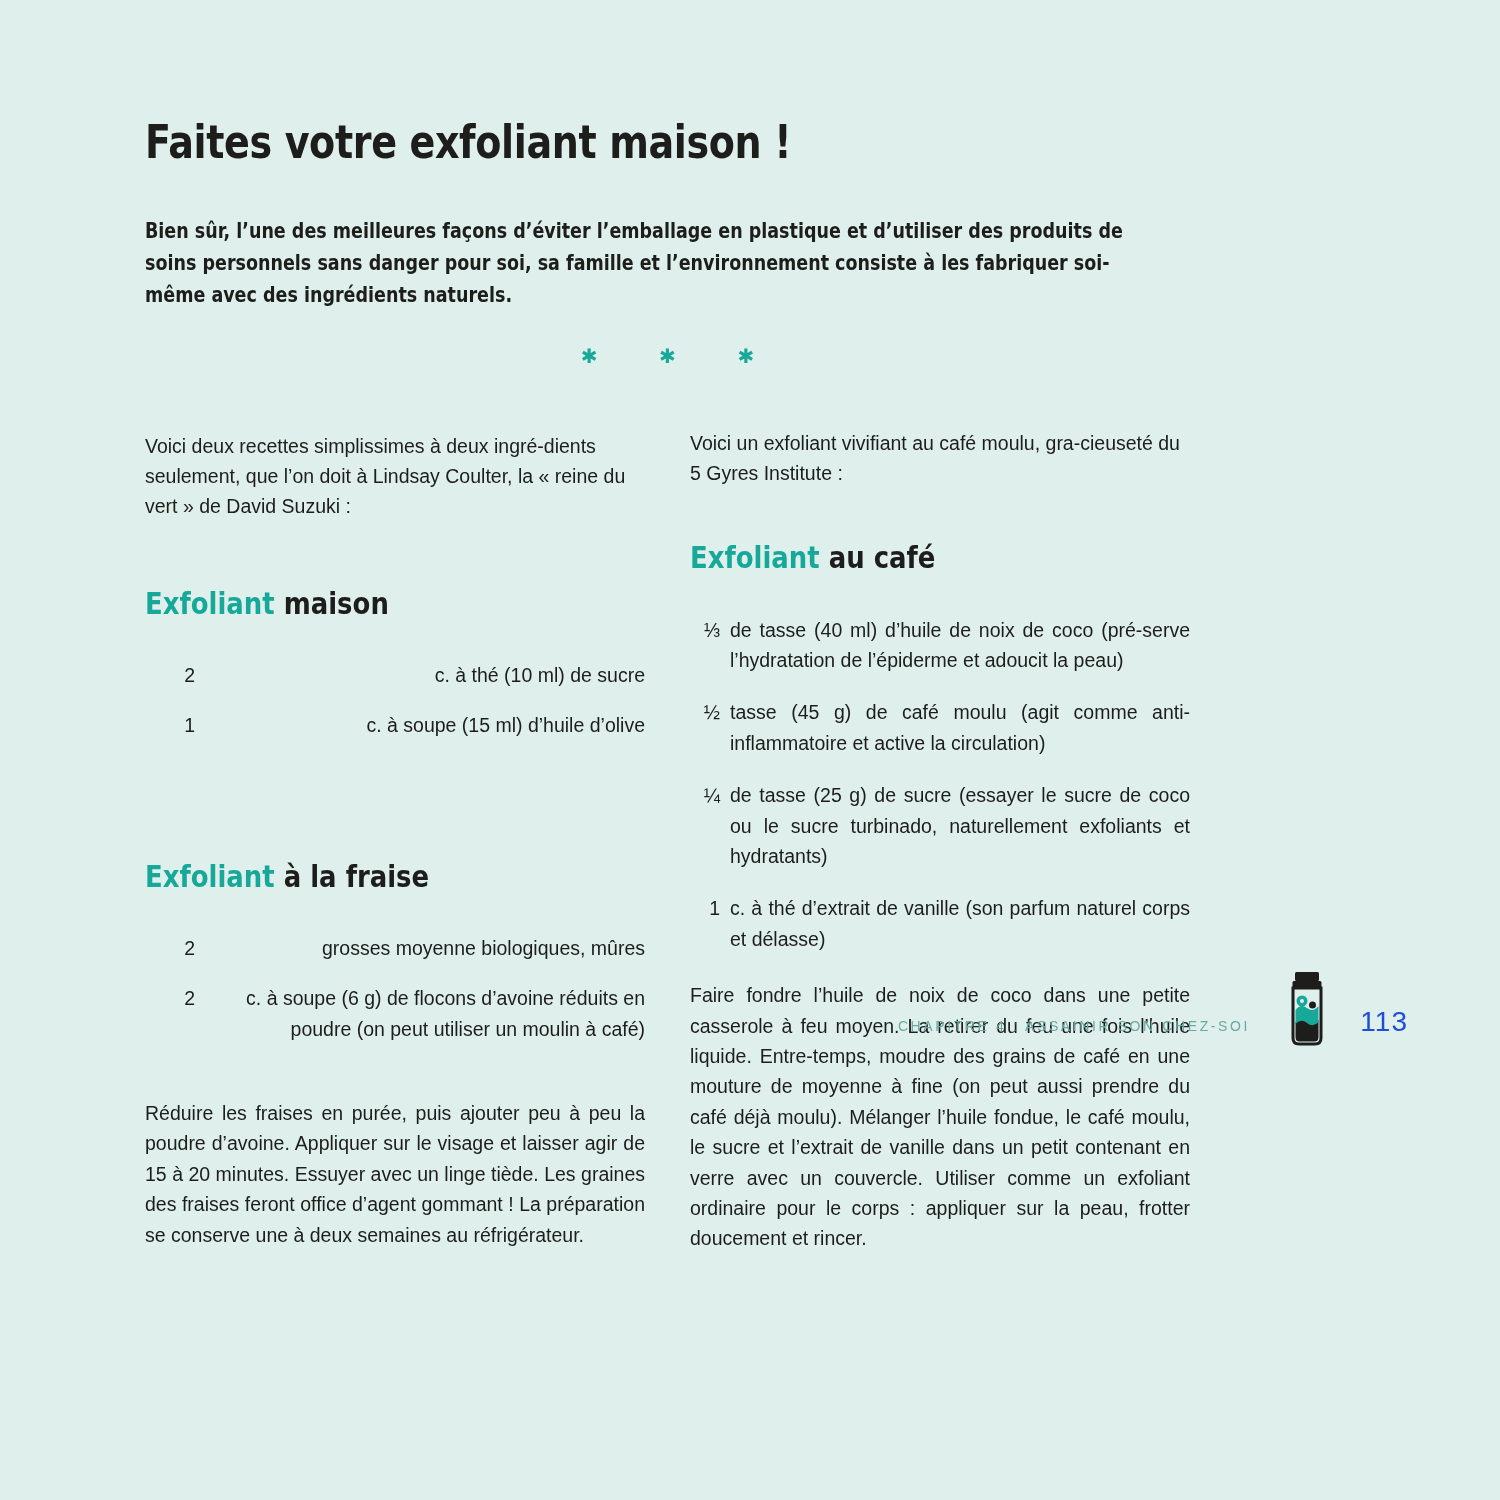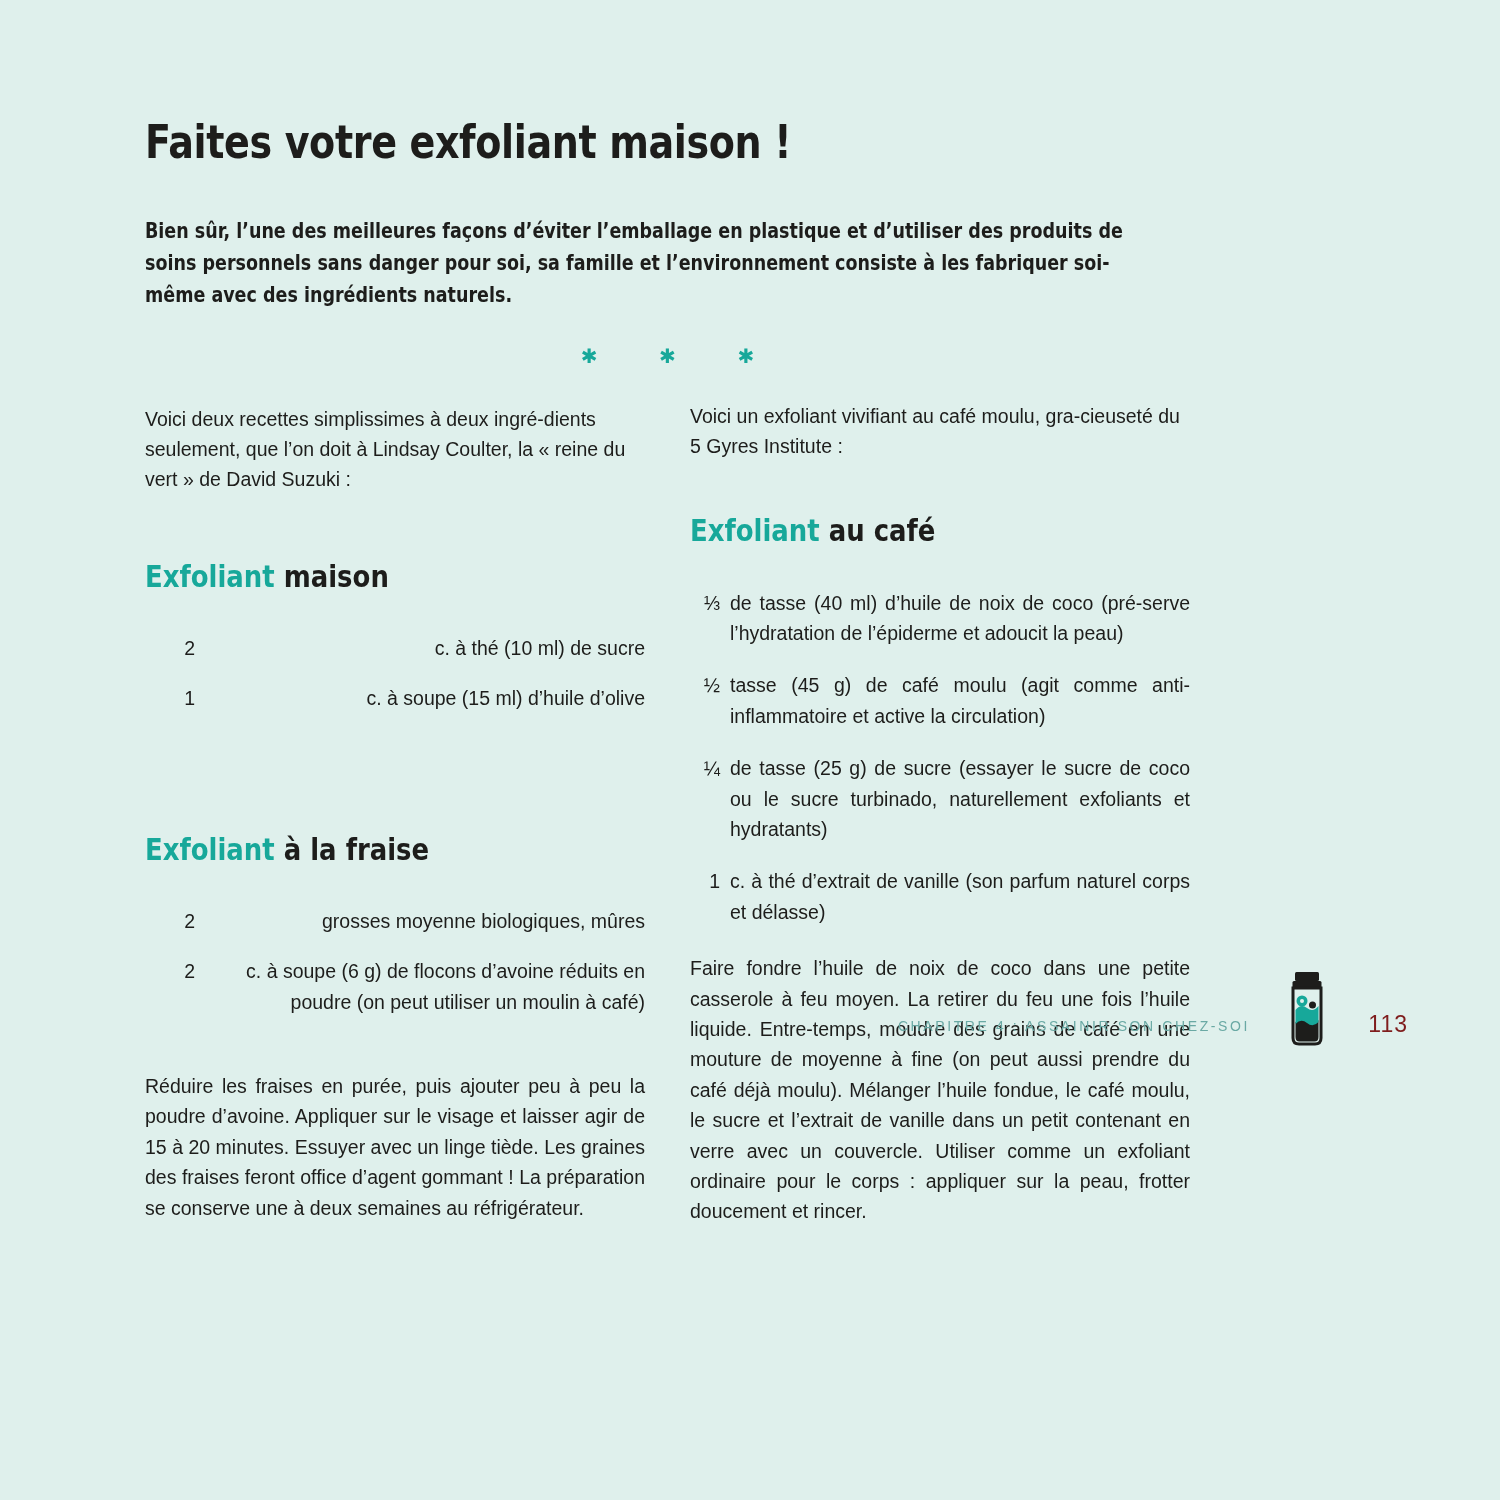--- a/index.html
+++ b/index.html
@@ -66,20 +66,21 @@
   }
 
   
   .columns {
     display: flex;
     gap: 45px;
     padding-top: 38px;
   }
   .col {
     width: 500px;
+    margin-top: 27px;
   }
   .col-right {
     position: relative;
     top: -3px;
   }
 
   p.body {
     margin: 0;
     font-size: 19.5px;
     line-height: 1.56;
@@ -165,22 +166,22 @@
     font-size: 14px;
     letter-spacing: 2.6px;
     color: #6aa9a4;
     white-space: nowrap;
     font-family: Liberation Sans, sans-serif;
   }
   .page-number {
     position: absolute;
     right: 92px;
     bottom: 50px;
-    font-size: 23px;
-    color: #7f1d1d;
+    font-size: 28px;
+    color: #1d4ed8;
     letter-spacing: 1px;
   }
   .jar-icon {
     position: absolute;
     right: 170px;
     bottom: 40px;
     width: 46px;
     height: 78px;
   }
 </style>

